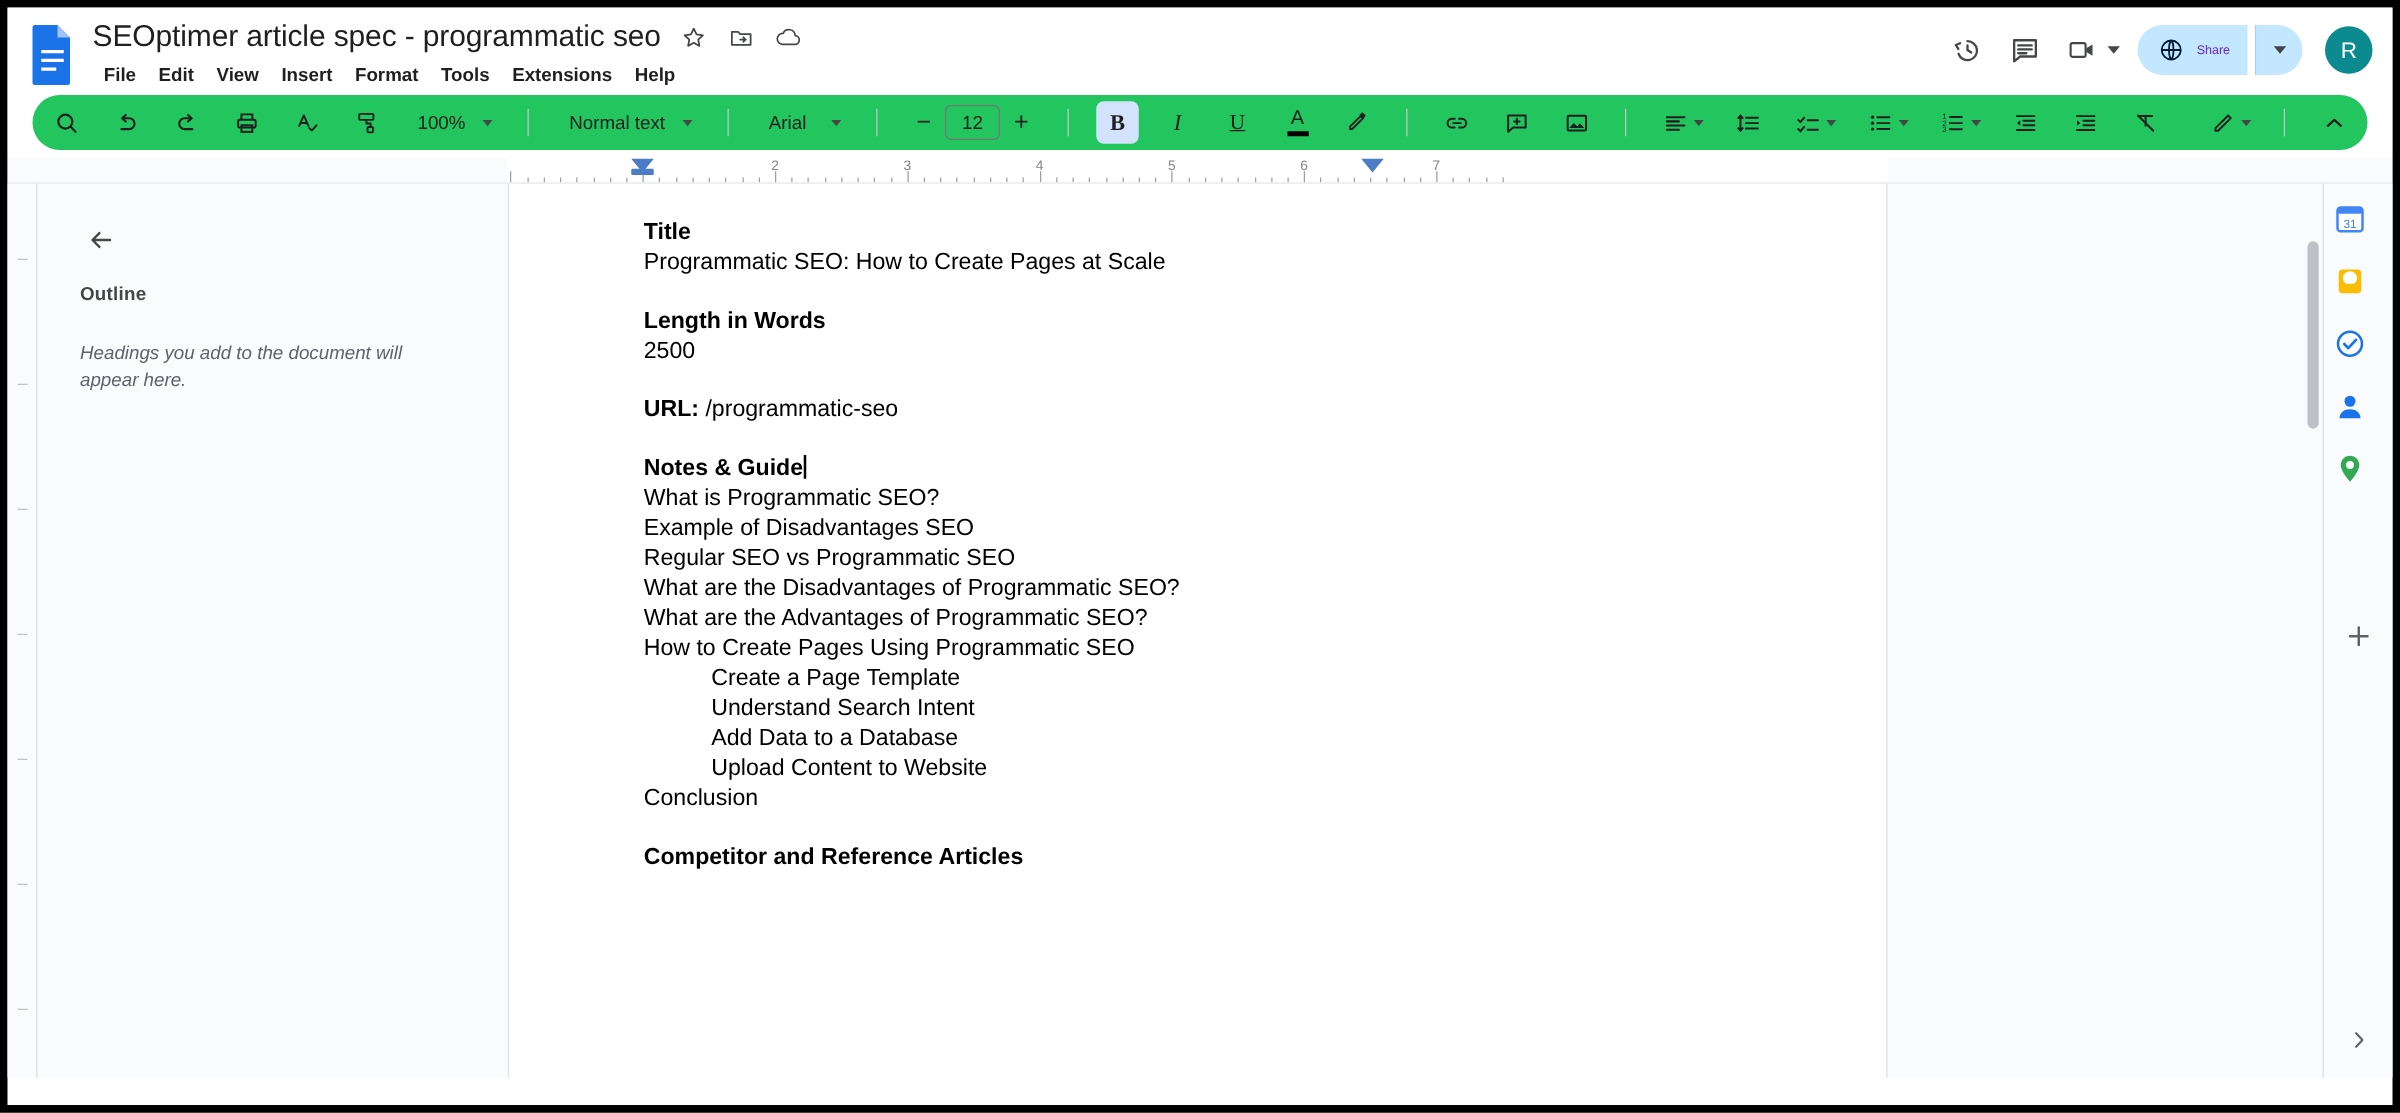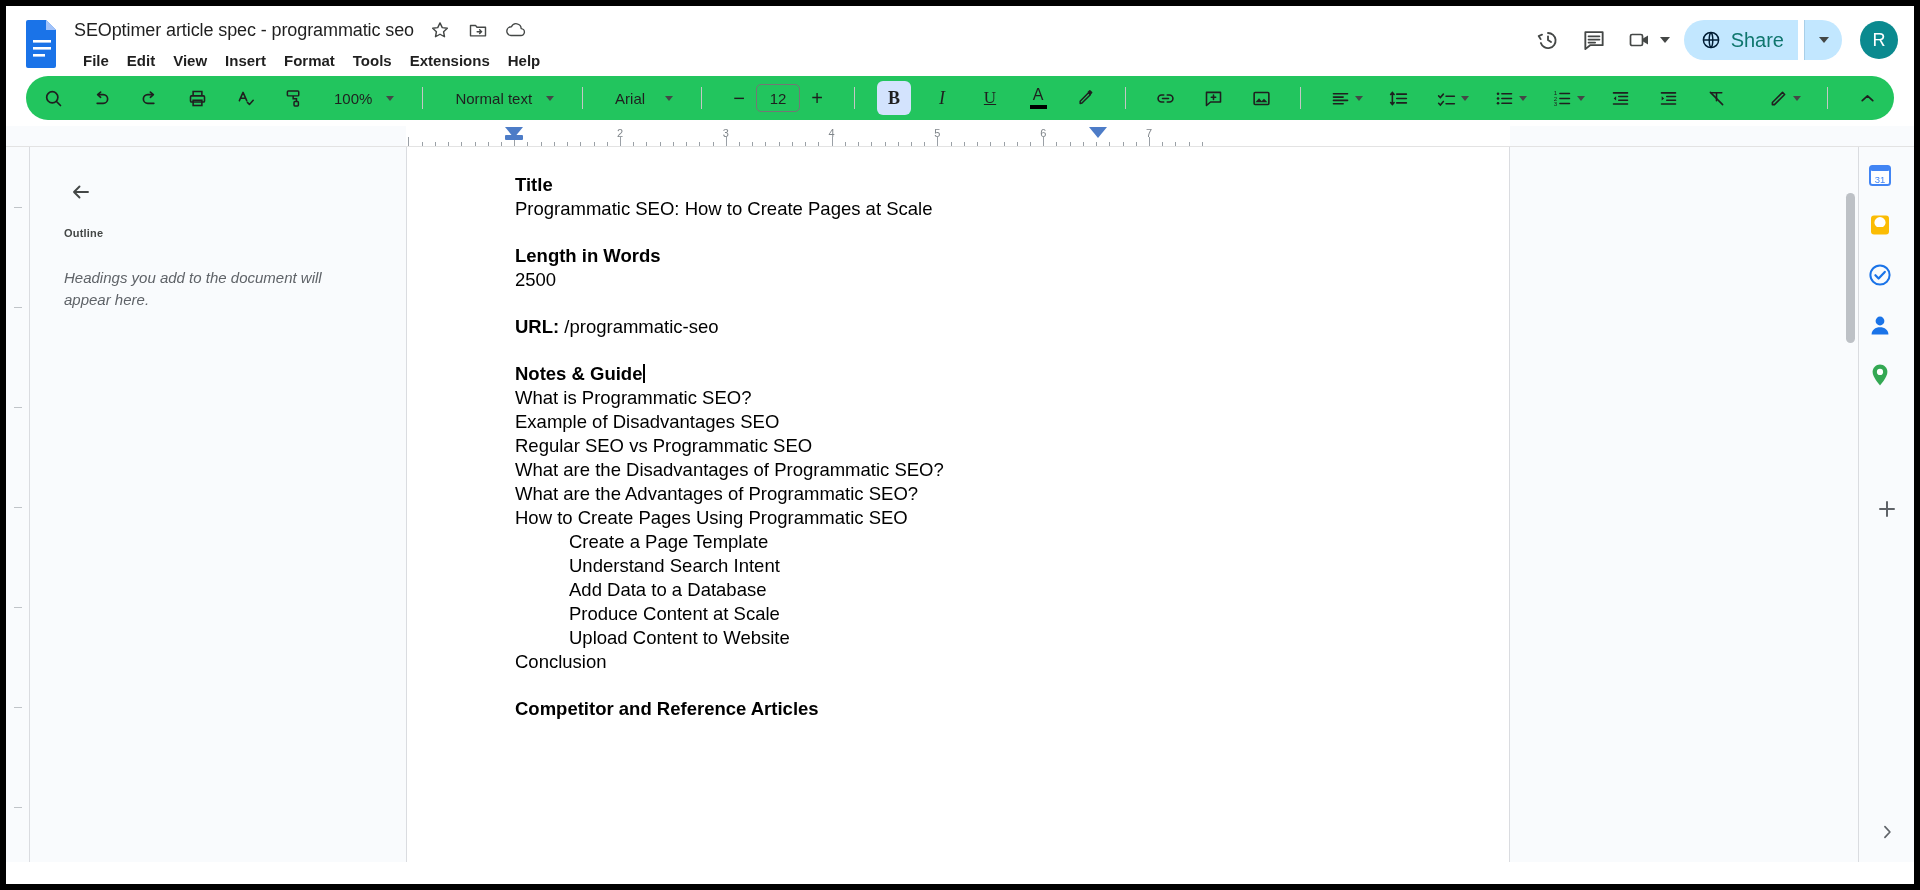--- a/index.html
+++ b/index.html
@@ -38,21 +38,21 @@
     flex: 1 1 auto;
     min-width: 0;
   }
   .title-row {
     display: flex;
     align-items: center;
     gap: 14px;
     height: 32px;
   }
   .doc-title {
-    font-size: 18px;
+    font-size: 24px;
     color: #1f1f1f;
     letter-spacing: -0.1px;
     white-space: nowrap;
   }
   .title-icon {
     width: 24px; height: 24px;
     display: flex; align-items: center; justify-content: center;
     color: #444746;
     cursor: pointer;
   }
@@ -102,21 +102,21 @@
     display: flex; align-items: center;
     height: 40px;
     background: #c2e7ff;
     border-radius: 20px 0 0 20px;
     padding: 0 14px 0 16px;
     gap: 9px;
     cursor: pointer;
     margin-left: 8px;
   }
   .share-label {
-    font-size: 20px; color: #0f766e;
+    font-size: 10px; color: #6d28d9;
     font-weight: 500;
   }
   .share-caret-btn {
     height: 40px; width: 38px;
     background: #c2e7ff;
     border-radius: 0 20px 20px 0;
     display: flex; align-items: center; justify-content: center;
     cursor: pointer;
     border-left: 1px solid #a8cfe8;
   }
@@ -281,21 +281,21 @@
   }
   .back-arrow {
     width: 34px; height: 34px;
     display: flex; align-items: center; justify-content: center;
     color: #444746;
     cursor: pointer;
     border-radius: 50%;
     margin-bottom: 18px;
   }
   .outline-title {
-    font-size: 11px;
+    font-size: 15px;
     font-weight: bold;
     color: #444746;
     letter-spacing: 0.2px;
     margin-bottom: 28px;
   }
   .outline-empty {
     font-size: 15px;
     font-style: italic;
     color: #5f6368;
     line-height: 1.45;
@@ -797,21 +797,20 @@
             <div class="p bold"><span>Notes &amp; Guide</span><span class="caret-bar"></span></div>
             <div class="p">What is Programmatic SEO?</div>
             <div class="p">Example of Disadvantages SEO</div>
             <div class="p">Regular SEO vs Programmatic SEO</div>
             <div class="p">What are the Disadvantages of Programmatic SEO?</div>
             <div class="p">What are the Advantages of Programmatic SEO?</div>
             <div class="p">How to Create Pages Using Programmatic SEO</div>
             <div class="p indent">Create a Page Template</div>
             <div class="p indent">Understand Search Intent</div>
             <div class="p indent">Add Data to a Database</div>
-            <div class="p indent">Produce Content at Scale</div>
             <div class="p indent">Upload Content to Website</div>
             <div class="p">Conclusion</div>
             <div class="p spacer"></div>
             <div class="p bold">Competitor and Reference Articles</div>
           </div>
       </div>
       <div class="vscroll"></div>
     </div>
 
     <div class="right-sidebar">

